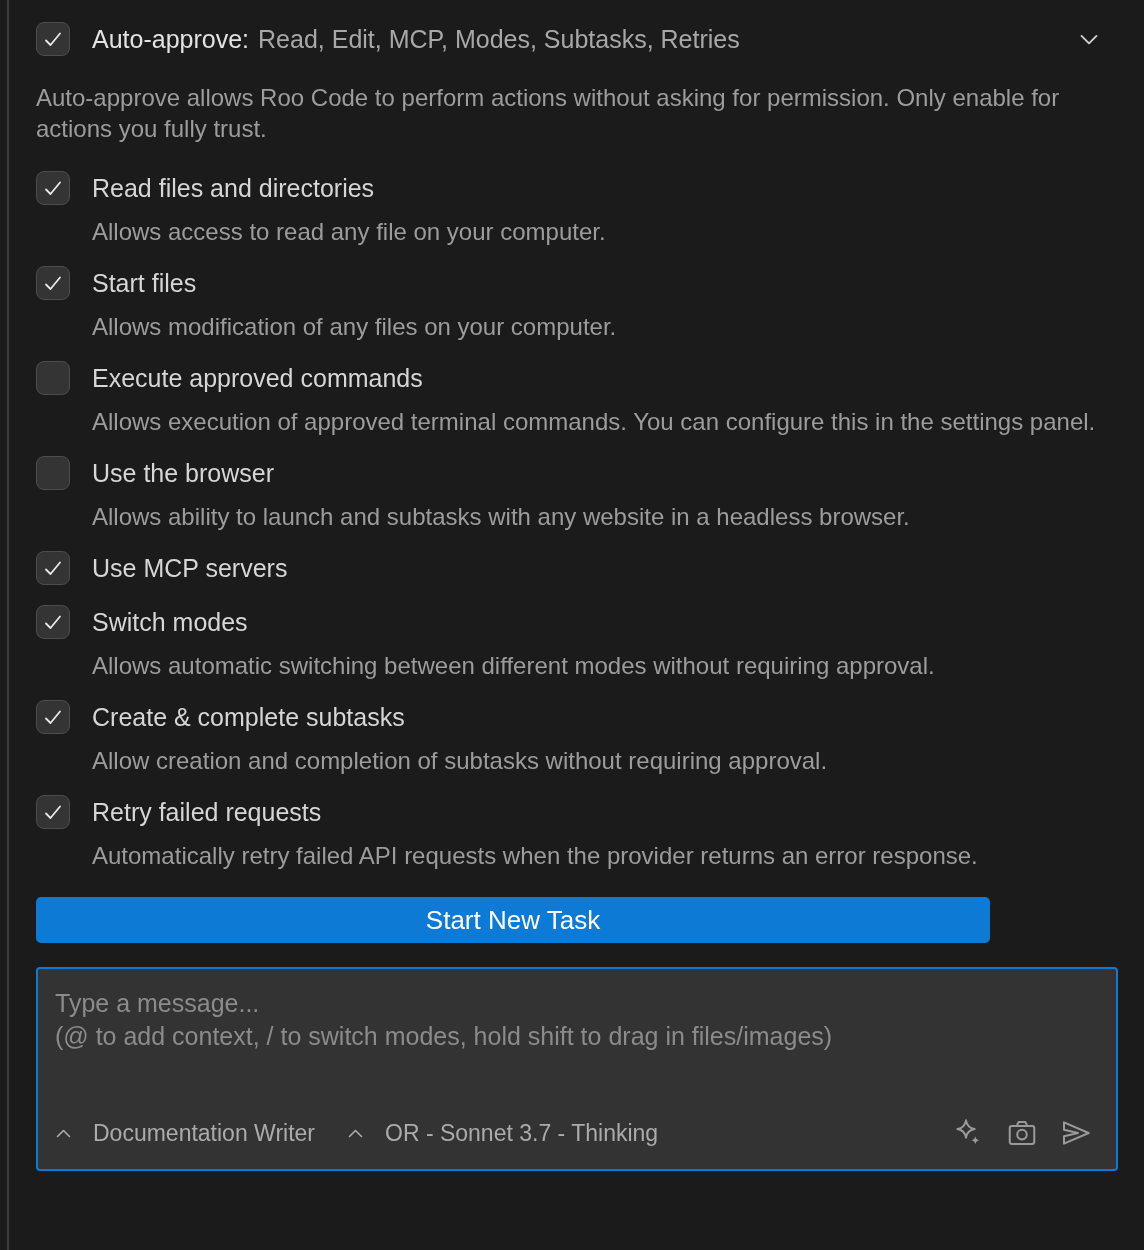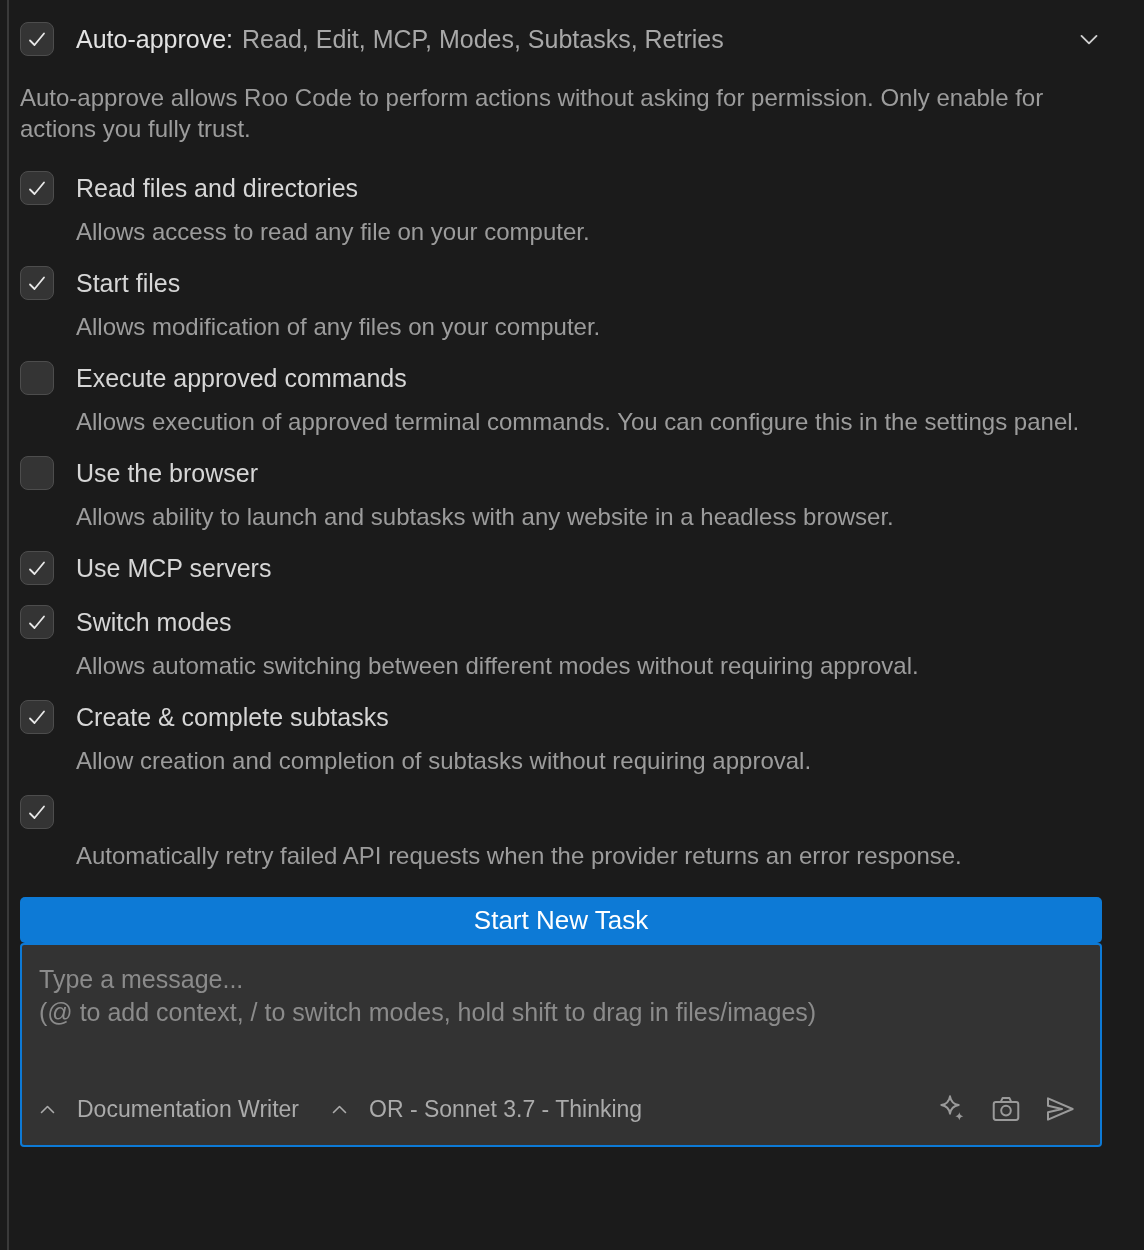--- a/index.html
+++ b/index.html
@@ -8,21 +8,21 @@
     background: var(--panel-bg, #1b1b1b);
     font-family: "Liberation Sans", "DejaVu Sans", sans-serif;
     overflow: hidden;
   }
   .edge-line {
     position: absolute; left: 7px; top: 0; bottom: 0; width: 2px;
     background: #3a3a3a;
   }
   .panel {
     position: relative;
-    padding: 20px 26px 0 20px;
+    padding: 20px 26px 0 36px;
     height: 100%;
   }
   
   .header-row {
     display: flex; align-items: center;
     height: 38px;
     cursor: pointer;
   }
   .checkbox {
     width: 34px; height: 34px;
@@ -67,33 +67,34 @@
     margin-left: 56px;
     margin-top: 10px;
     max-width: 1005px;
     font-size: 24px;
     line-height: 31px;
     color: var(--muted, #9c9c9c);
   }
   
   .start-btn {
     display: block;
-    width: 1082px;
+    width: 954px;
     height: 46px;
     margin-top: 26px;
     background: var(--accent, #0d7ad6);
     border: none;
     border-radius: 5px;
     color: #ffffff;
     font-size: 26px;
     font-family: inherit;
     cursor: pointer;
   }
   
   .chat-box {
+    margin-top: 24px;
     width: 1082px;
     height: 204px;
     background: var(--input-bg, #333333);
     border: 2px solid var(--accent, #0d7ad6);
     border-radius: 4px;
     display: flex; flex-direction: column; justify-content: space-between;
     padding: 18px 18px 20px 17px;
     cursor: text;
   }
   .placeholder { color: #8b8b8b; font-size: 25px; line-height: 33px; }
@@ -213,20 +214,21 @@
     <div class="opt-desc">Allow creation and completion of subtasks without requiring approval.</div>
   </div>
 
   <div class="option">
     <div class="opt-row">
       <span class="checkbox checked">
         <svg class="check" width="24" height="24" viewBox="0 0 24 24">
           <path d="M5 13.5 L9.5 18 L19 6.5" stroke="#e8e8e8" stroke-width="1.8" fill="none" stroke-linecap="round" stroke-linejoin="round"></path>
         </svg>
       </span>
+      <span class="opt-label">Retry failed requests</span>
     </div>
     <div class="opt-desc">Automatically retry failed API requests when the provider returns an error response.</div>
   </div>
 </div>
 
   <button class="start-btn">Start New Task</button>
 
   <div class="chat-box">
     <div class="placeholder">
       <div>Type a message...</div>

